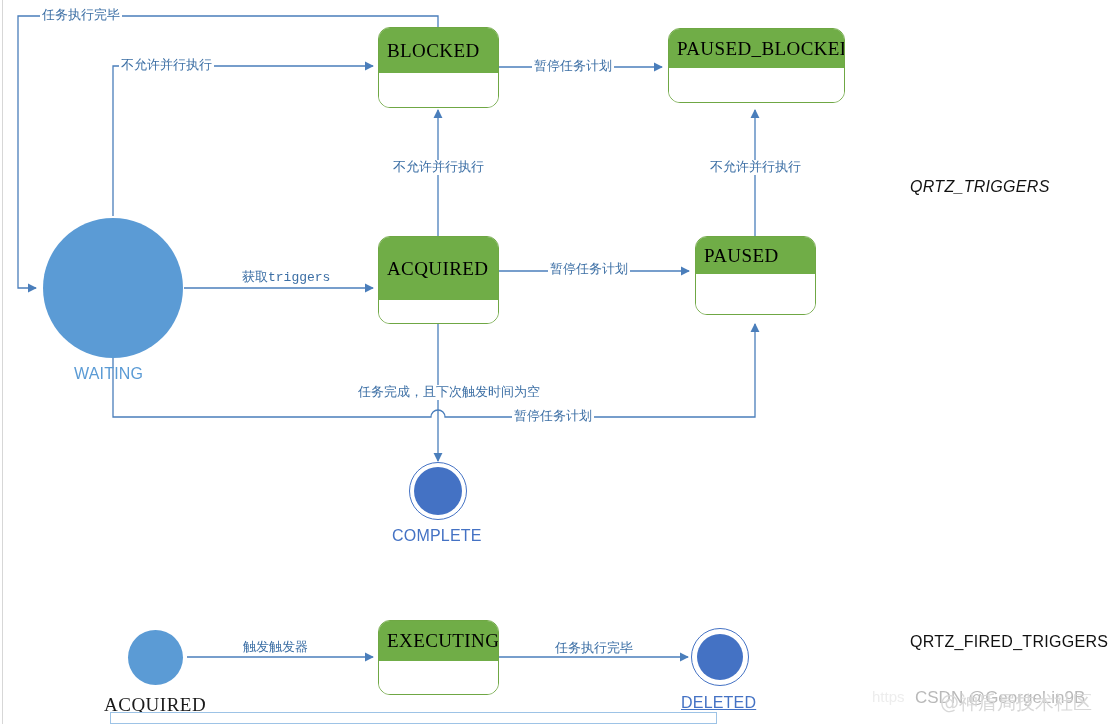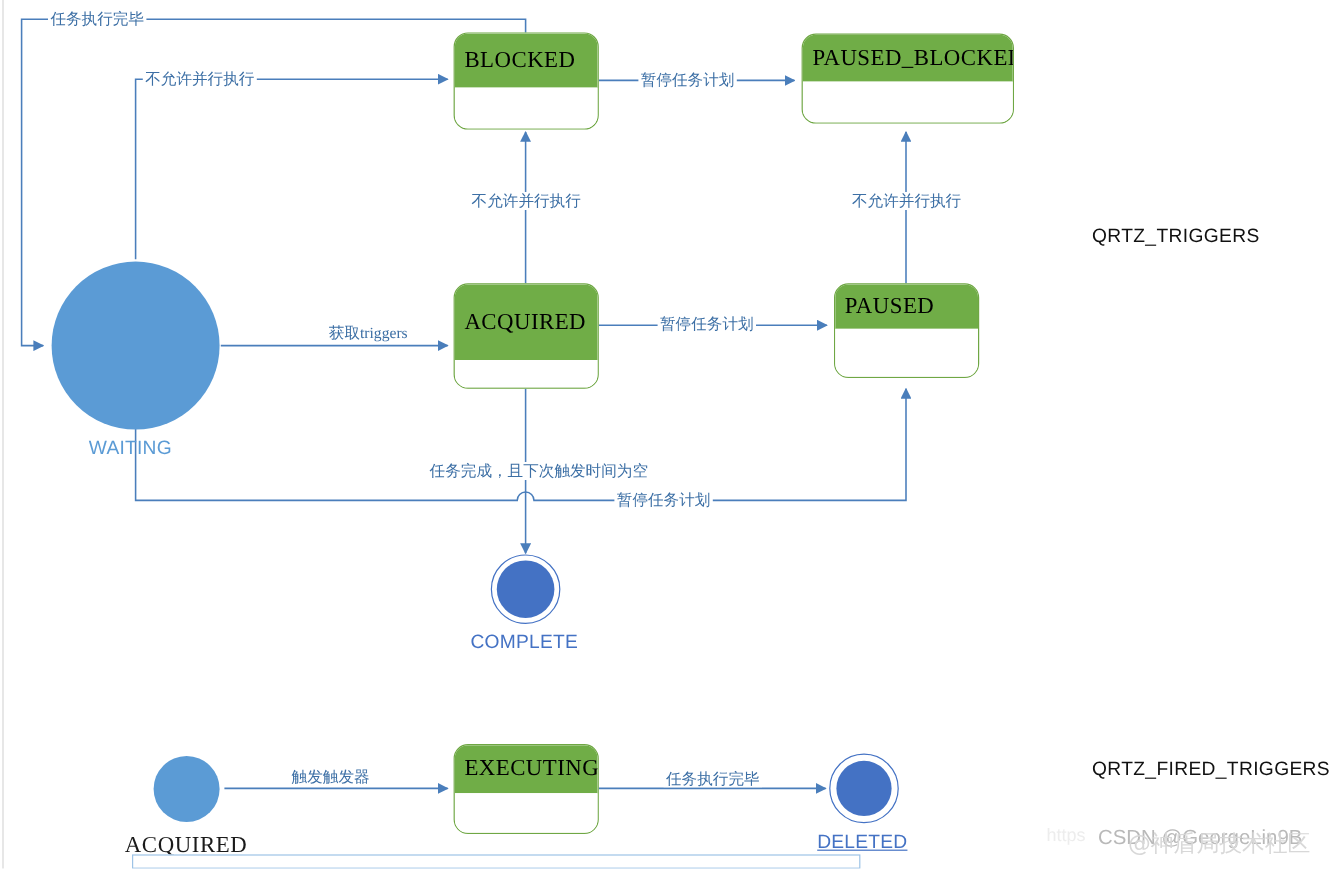--- a/index.html
+++ b/index.html
@@ -78,21 +78,21 @@
   }
   .node-label.dark { color: #4472C4; }
   .node-label.serif-black {
     font-family: "Liberation Serif", serif;
     color: #1a1a1a;
     font-size: 19px;
     letter-spacing: 0.5px;
   }
   .edge-label {
     position: absolute;
-    font-family: Liberation Serif, serif;
+    font-family: Liberation Mono, monospace;
     font-size: 13px;
     color: #3C6FA5;
     white-space: nowrap;
     background: #ffffff;
     padding: 0 2px;
     line-height: 15px;
   }
   .group-label {
     position: absolute;
     font-family: "Liberation Sans", sans-serif;
@@ -218,33 +218,33 @@
   <div class="edge-label" style="left:40px; top:8px;">任务执行完毕</div>
 
   <div class="edge-label" style="left:119px; top:58px;">不允许并行执行</div>
 
   <div class="edge-label" style="left:532px; top:59px;">暂停任务计划</div>
 
   <div class="edge-label" style="left:391px; top:160px;">不允许并行执行</div>
 
   <div class="edge-label" style="left:708px; top:160px;">不允许并行执行</div>
 
-  <div class="edge-label" style="left:240px; top:270px;margin-left:32px;">获取triggers</div>
+  <div class="edge-label" style="left:240px; top:270px;">获取triggers</div>
 
   <div class="edge-label" style="left:548px; top:262px;">暂停任务计划</div>
 
   <div class="edge-label" style="left:340px; top:385px;margin-left:16px;">任务完成，且下次触发时间为空</div>
 
   <div class="edge-label" style="left:512px; top:409px;">暂停任务计划</div>
 
   <div class="edge-label" style="left:241px; top:640px;">触发触发器</div>
 
   <div class="edge-label" style="left:553px; top:641px;">任务执行完毕</div>
 
-  <div class="group-label" style="left:910px; top:189px;">QRTZ_TRIGGERS</div>
+  <div class="group-label" style="left:910px; top:178px;font-style:italic;">QRTZ_TRIGGERS</div>
 
   <div class="group-label" style="left:910px; top:633px;">QRTZ_FIRED_TRIGGERS</div>
 
   <div class="watermark wm-url" style="left:872px; top:688px;">https</div>
 
   <div class="watermark wm-csdn" style="left:915px; top:688px;">CSDN @GeorgeLin9B</div>
 
   <div class="watermark wm-cn" style="left:928px; top:690px;margin-left:12px;">@神盾局技术社区</div>
 
   <div class="hairline" style="left:2px; top:0px; width:1px; height:724px;"></div>

